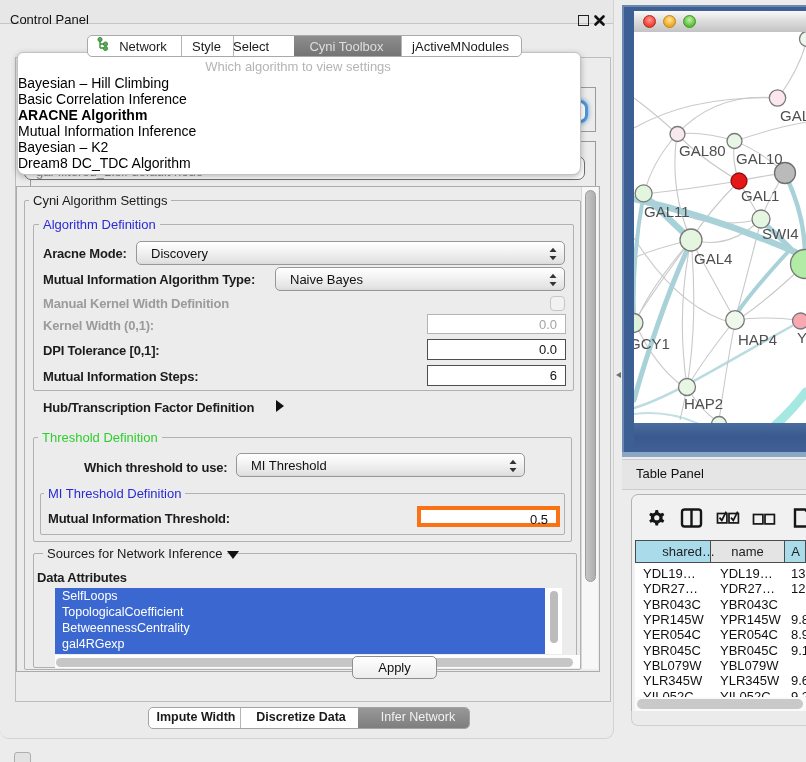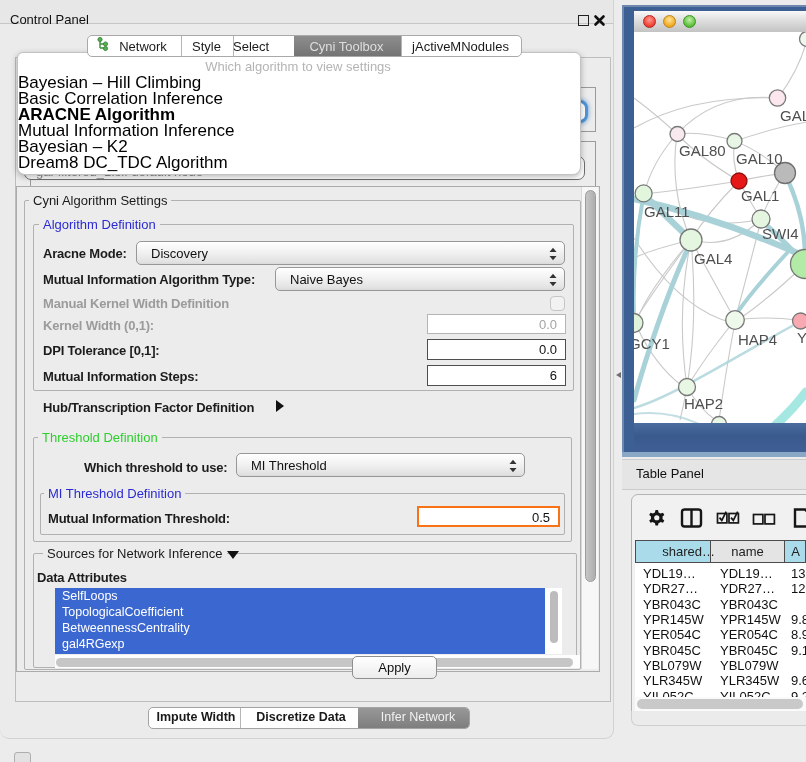--- a/index.html
+++ b/index.html
@@ -117,21 +117,21 @@
     <svg class="abs" style="right:6px;top:4px;" width="10" height="16" viewBox="0 0 10 16">
       <path d="M1.5 6 L5 1.8 L8.5 6 Z" fill="#333"></path>
         <path d="M1.5 10 L5 14.2 L8.5 10 Z" fill="#333"></path>
     </svg>
   </div>
 
   <div class="gbox" style="left:40px;top:493px;width:523px;height:40px;"></div>
   <div class="gtitle" style="left:44px;top:486px;color:#2a2ad4;">MI Threshold Definition</div>
 
   <div class="abs blab" style="left:48px;top:511px;">Mutual Information Threshold:</div>
-  <div class="tfield" style="left:417px;top:506px;width:143px;height:21px;border:2px solid #f97316;box-sizing:border-box;">
+  <div class="tfield" style="left:417px;top:506px;width:143px;height:21px;border:4px solid #f97316;box-sizing:border-box;">
     <div style="margin:2px 8px 0 0;">0.5</div>
     </div>
 
   <div class="gbox" style="left:33px;top:553px;width:542px;height:113px;"></div>
   <div class="gtitle" style="left:43px;top:546px;">Sources for Network Inference</div>
   <div class="abs" style="left:227px;top:551px;width:0;height:0;border-top:8px solid #111;border-left:6.5px solid transparent;border-right:6.5px solid transparent;"></div>
 
   <div class="abs blab" style="left:37px;top:570px;">Data Attributes</div>
   <div class="abs" style="left:55px;top:588px;width:507px;height:66px;background:#fff;"></div>
   <div class="abs" style="left:55px;top:588px;width:490px;height:66px;background:#3b67d1;color:#fff;font-size:12.5px;line-height:16.1px;padding-left:7px;box-sizing:border-box;">SelfLoops<br>TopologicalCoefficient<br>BetweennessCentrality<br>gal4RGexp</div>
@@ -149,21 +149,21 @@
   </div>
   <div class="abs" style="left:153px;top:710px;width:86px;text-align:center;font-size:12.5px;font-weight:bold;color:#1a1a1a;">Impute Width</div>
   <div class="abs" style="left:245px;top:710px;width:112px;text-align:center;font-size:12.5px;font-weight:bold;color:#1a1a1a;">Discretize Data</div>
   <div class="abs" style="left:364px;top:710px;width:108px;text-align:center;font-size:12.5px;color:#f2f2f2;">Infer Network</div>
 
   <div class="abs" style="left:14px;top:752px;width:15px;height:10px;background:#e2e2e2;border:1px solid #aeaeae;border-radius:3px 3px 0 0;"></div>
 
   <div class="abs" style="left:17px;top:52px;width:562px;height:121px;background:#fff;border:1px solid #c2c2c2;
        border-radius:6px 6px 8px 8px;box-shadow:0 2px 6px rgba(0,0,0,0.28);z-index:4;"></div>
   <div class="abs" style="left:17px;top:59px;width:562px;text-align:center;font-size:13px;color:#b4b4b4;z-index:4;">Which algorithm to view settings</div>
-  <div class="abs" style="left:18px;top:75px;font-size:17px;line-height:16px;color:#000;z-index:4;">
+  <div class="abs" style="left:18px;top:75px;font-size:14px;line-height:16px;color:#000;z-index:4;">
     Bayesian – Hill Climbing<br>
     Basic Correlation Inference<br>
     <b>ARACNE Algorithm</b><br>
     Mutual Information Inference<br>
     Bayesian – K2<br>
     Dream8 DC_TDC Algorithm
   </div>
 
   <div class="abs" style="left:622px;top:5px;width:184px;height:447px;background:#3c5f94;
        box-shadow:inset 2px 2px 0 rgba(255,255,255,0.25);"></div>

